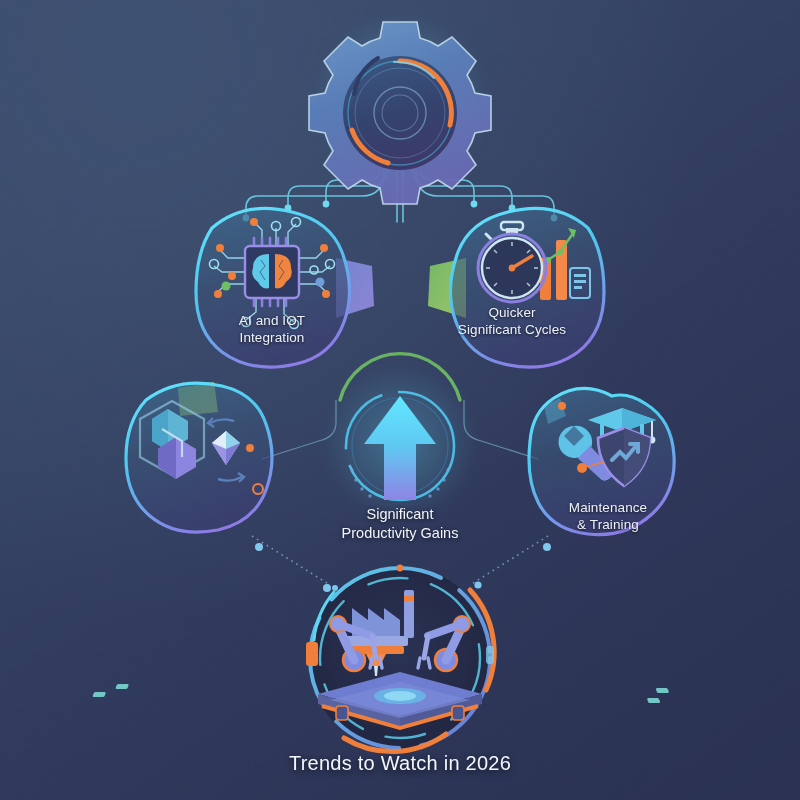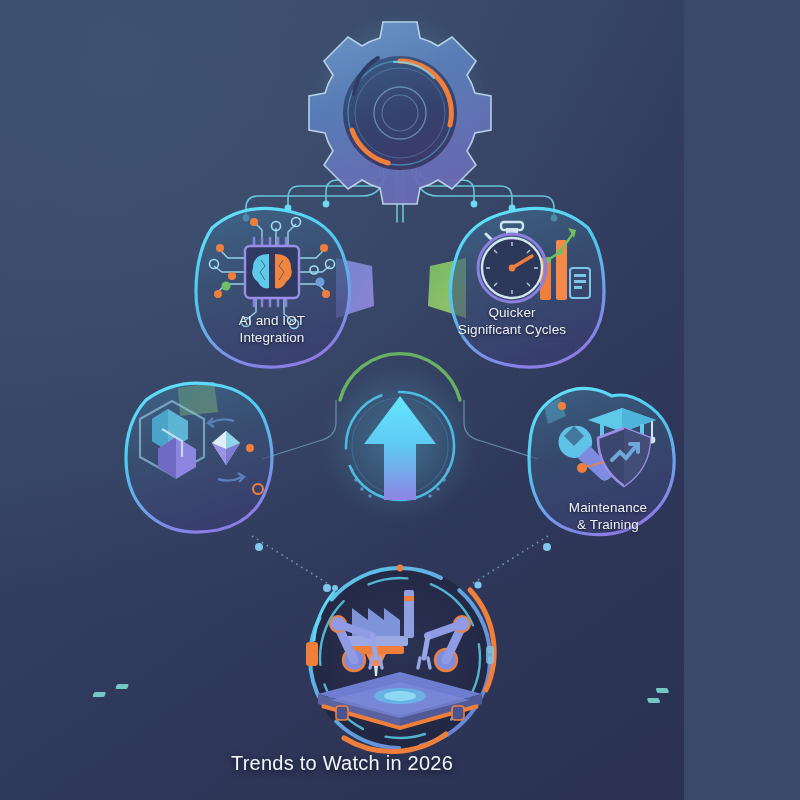--- a/index.html
+++ b/index.html
@@ -2,21 +2,21 @@
 <html><head>
 <meta charset="utf-8">
 <style>
   html,body{margin:0;padding:0;}
   body{
     width:800px;height:800px;overflow:hidden;
     font-family:"Liberation Sans", sans-serif;
     background:#39496a;
   }
   #stage{
-    position:relative;width:684px;height:800px;
+    position:relative;width:800px;height:800px;
     background:
       radial-gradient(ellipse 900px 900px at 18% 8%, #3f5172 0%, rgba(63,81,114,0) 62%),
       linear-gradient(145deg,#3b4c6c 0%, #364465 28%, #303a5c 58%, #2a3152 100%);
   }
   #svgroot{position:absolute;inset:0;width:800px;height:800px;}
 
   .node-label{
     position:absolute;
     color:#eef2f8;
     text-align:center;
@@ -406,16 +406,18 @@
 <div class="node-label" style="left:212px;top:313px;width:120px;">AI and IOT
 Integration</div>
 
 <div class="node-label" style="left:442px;top:305px;width:140px;">Quicker
 Significant Cycles</div>
 
 
 <div class="node-label" style="left:540px;top:500px;width:136px;">Maintenance
 &amp; Training</div>
 
+<div class="center-label" style="left:310px;top:505px;width:180px;">Significant
+Productivity Gains</div>
 
 <div class="caption">Trends to Watch in 2026</div>
 
 </div>
 
 </body></html>

